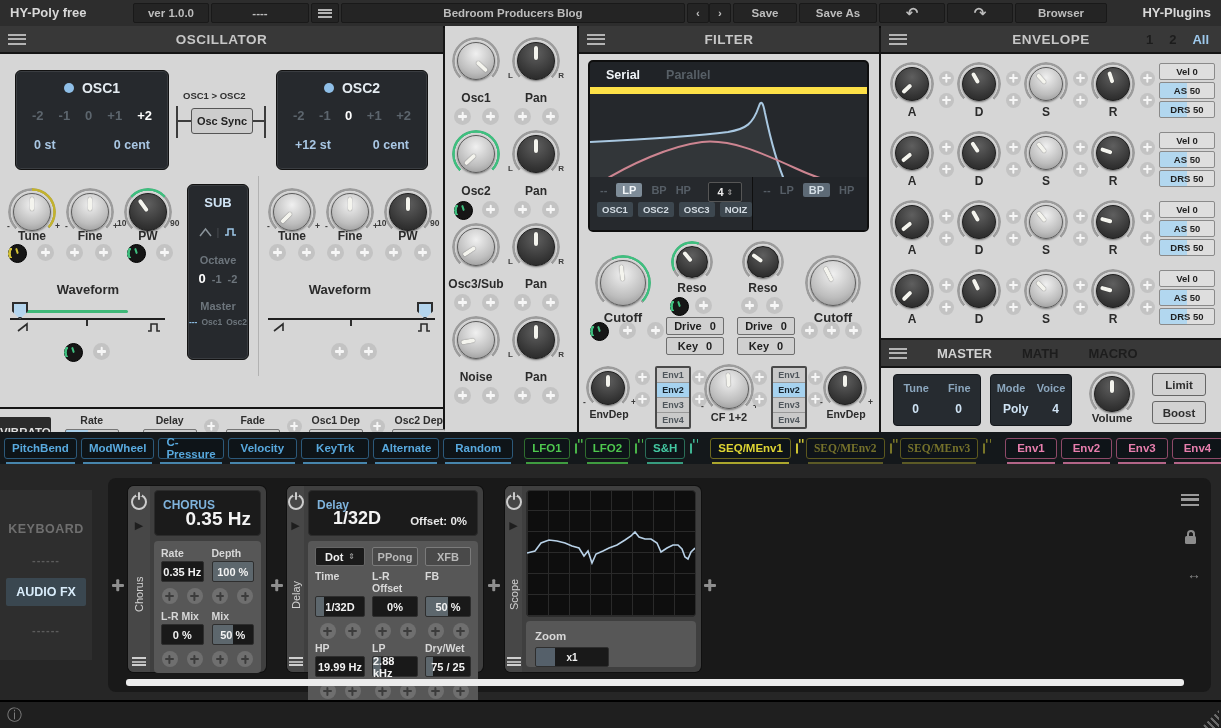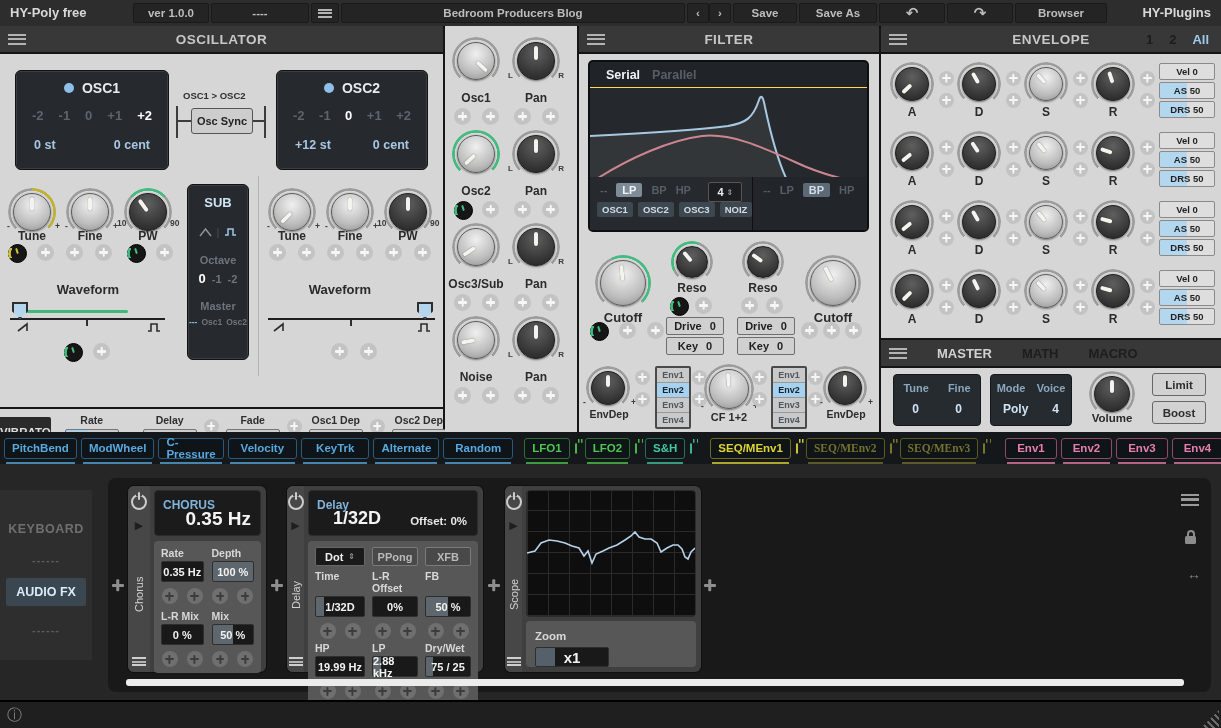--- a/index.html
+++ b/index.html
@@ -87,21 +87,21 @@
   .vgrp .vv.fill{background:linear-gradient(90deg,#a9cfe9 42%,#cdcdcd 0);}
   .vpair{display:flex;flex-direction:column;gap:5px;margin-top:10px;}
   .vpair .plus{width:15px;height:15px;}
   .vpair .plus::before,.vpair .plus::after{left:3.2px;top:6.3px;width:8.5px;height:2.2px;}
   
   .mixrow{position:relative;height:93px;}
   .mixlbl{position:absolute;top:53px;font-size:12px;font-weight:bold;color:#2b2b2b;text-align:center;}
   .panLR{position:absolute;font-size:8px;font-weight:bold;color:#3c3c3c;}
   
   .fpanel{position:absolute;left:9px;top:34px;width:281px;height:172px;background:#202327;border:2px solid #0e0e0e;border-radius:5px;box-sizing:border-box;}
-  .ftabs{height:25px;display:flex;align-items:center;gap:12px;padding-left:16px;border-bottom:1px solid #fde047;}
+  .ftabs{height:25px;display:flex;align-items:center;gap:26px;padding-left:16px;border-bottom:7px solid #fde047;}
   .ftabs .on{color:#f0f4f8;font-size:12.5px;font-weight:bold;}
   .ftabs .off{color:#575f66;font-size:12.5px;font-weight:bold;}
   .fgraph{position:relative;height:90px;background:#25282c;overflow:hidden;}
   .fctrls{position:absolute;left:0;right:0;bottom:0;height:53px;display:flex;}
   .fhalf{flex:1;position:relative;}
   .fhalf.l{border-right:1px solid #0f0f0f;background:#26292d;}
   .fhalf.r{background:#222529;}
   .ftype{display:flex;align-items:center;gap:9px;padding:6px 0 0 10px;}
   .ftype span{font-size:11px;font-weight:bold;color:#565e66;}
   .ftype span.on{background:#7e8c98;color:#f2f5f8;padding:1px 6px;border-radius:2px;}
@@ -188,21 +188,21 @@
   .dgrid{display:grid;grid-template-columns:1fr 1fr;column-gap:8px;row-gap:2px;}
   .dgrid3{display:grid;grid-template-columns:50px 46px 46px;column-gap:7px;row-gap:2px;}
   .mbtn{height:17px;border:1px solid #7b7b7b;border-radius:2px;background:rgba(30,30,30,.25);color:#b9b9b9;font-size:11px;font-weight:bold;display:flex;align-items:center;justify-content:center;}
   .ddown{height:17px;background:#1a1a1a;border:1px solid #666;border-radius:2px;color:#f0f0f0;font-size:11px;font-weight:bold;display:flex;align-items:center;justify-content:center;gap:5px;}
   .ddown .ud{font-size:8px;color:#9a9a9a;}
   .scopegraph{flex:1;background:repeating-linear-gradient(90deg,#2a2a2a 0 1px,transparent 1px 21px),
              repeating-linear-gradient(0deg,#2a2a2a 0 1px,transparent 1px 21px),#0e0e0e;
              border-radius:4px;border:1px solid #2c2c2c;position:relative;overflow:hidden;}
   .zoompanel{height:46px;background:#575757;border-radius:4px;margin-top:4px;padding:5px 9px;box-sizing:border-box;}
   .zfld{margin-top:3px;width:72px;height:18px;background:linear-gradient(90deg,#55606a 26%,#191919 0);border:1px solid #2e2e2e;border-radius:2px;
-        color:#f2f2f2;font-size:15px;font-weight:bold;display:flex;align-items:center;justify-content:center;}
+        color:#f2f2f2;font-size:10px;font-weight:bold;display:flex;align-items:center;justify-content:center;}
   .rackham{position:absolute;right:12px;top:16px;width:18px;height:12px;border-top:2.5px solid #9a9a9a;border-bottom:2.5px solid #9a9a9a;box-sizing:border-box;}
   .rackham::after{content:'';position:absolute;left:0;right:0;top:2.2px;height:2.5px;background:#9a9a9a;}
   .lck{position:absolute;right:15px;top:58px;width:11px;height:8px;background:#8c8c8c;border-radius:1.5px;}
   .lck::before{content:'';position:absolute;top:-6px;left:1.5px;width:8px;height:7px;border:2px solid #8c8c8c;border-bottom:none;border-radius:4px 4px 0 0;box-sizing:border-box;}
   .linkic{position:absolute;right:10px;top:88px;color:#858585;font-size:14px;font-weight:bold;}
   .scrollbar{position:absolute;left:18px;bottom:6px;width:1058px;height:7px;background:#ececec;border-radius:3px;}
   
   #statusbar{position:absolute;left:0;top:700px;width:1221px;height:28px;background:#1f1f1f;border-top:2px solid #000;}
   #statusbar .info{position:absolute;left:7px;top:4px;color:#7d7d7d;font-size:15px;}
   .grip{position:absolute;right:2px;bottom:2px;width:18px;height:18px;

